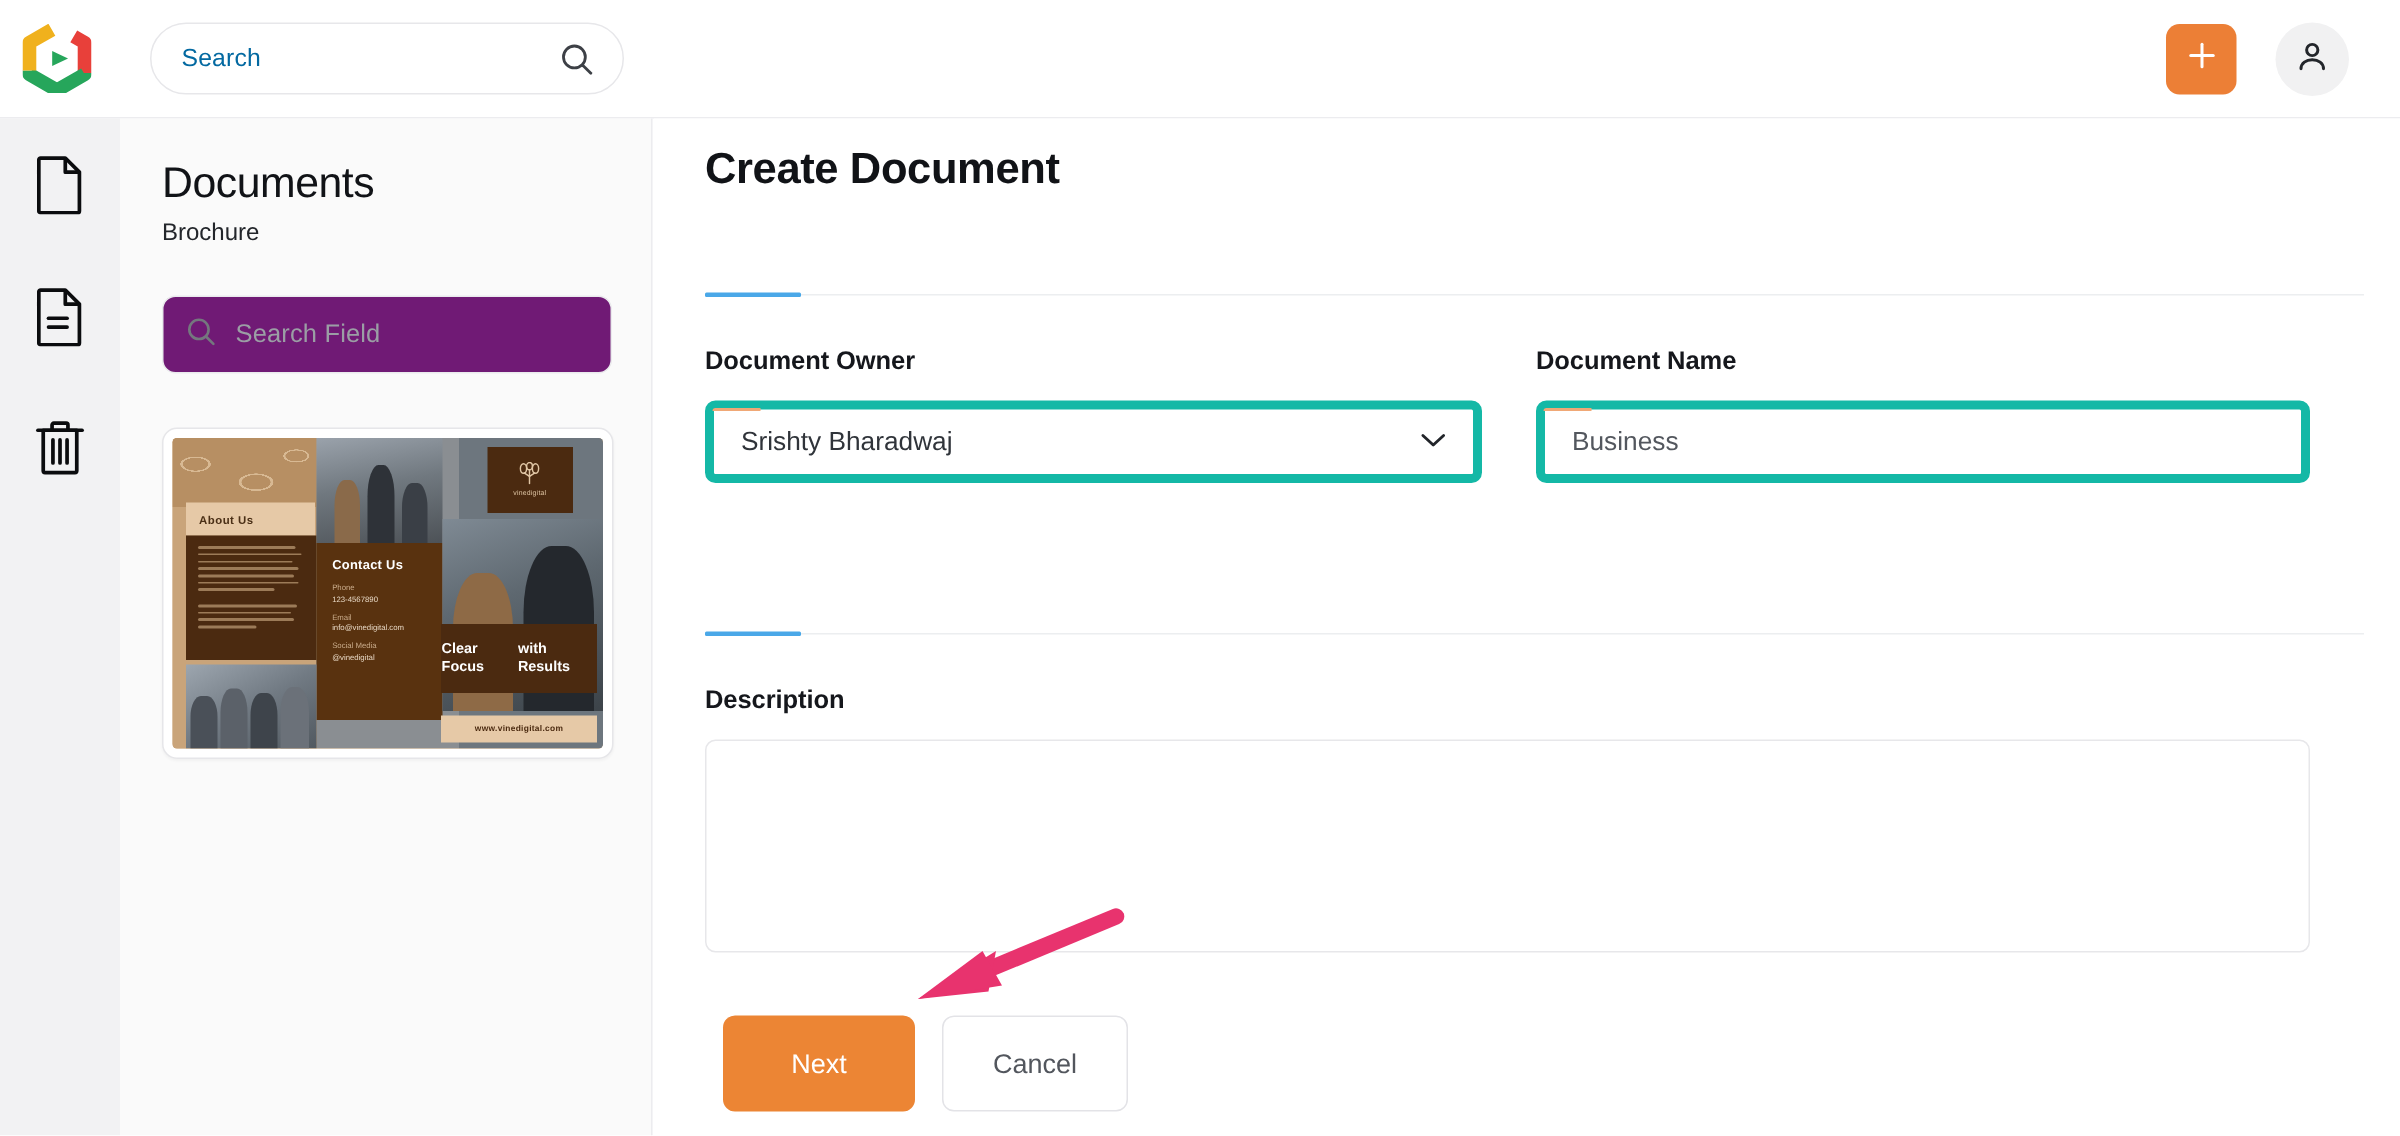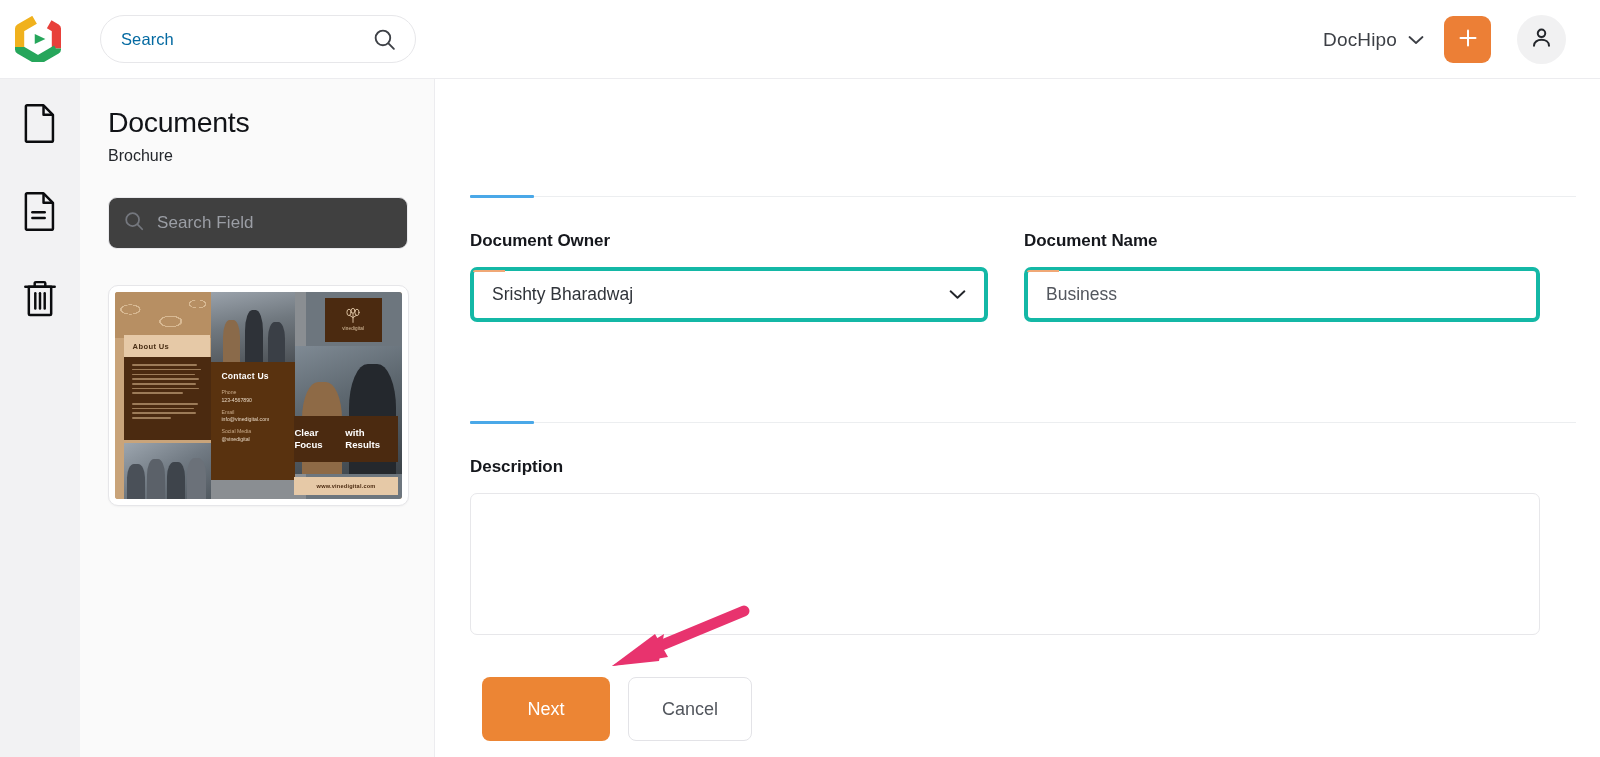--- a/index.html
+++ b/index.html
@@ -125,21 +125,21 @@
   .dp-sub {
     position: absolute;
     left: 28px; top: 68px;
     font-size: 16px;
     color: #23262b;
   }
   .dp-search {
     position: absolute;
     left: 28px; top: 118px;
     width: 300px; height: 52px;
-    background: #404040;
+    background: #701a75;
     border: 1px solid #eaeaed;
     border-radius: 9px;
     display: flex; align-items: center;
     padding: 0 14px;
     gap: 12px;
   }
   .dp-search .ph {
     font-size: 17px;
     color: #9b9ea5;
     letter-spacing: .1px;
@@ -296,21 +296,21 @@
     color: #15171c;
     letter-spacing: -.05px;
   }
   .lbl-owner { left: 34px; top: 152px; }
   .lbl-name  { left: 588px; top: 152px; }
   .lbl-desc  { left: 34px; top: 378px; }
 
   .field {
     position: absolute;
     background: #ffffff;
-    border: 4px solid #14b8a6;
+    border: 6px solid #14b8a6;
     border-radius: 7px;
     display: flex; align-items: center;
   }
   .field::before {
     content: "";
     position: absolute;
     left: -1px; top: -1px;
     width: 32px; height: 2px;
     background: #f0a876;
     border-top-left-radius: 7px;
@@ -395,28 +395,20 @@
     <div class="search-top">
       <span class="ph">Search</span>
       <span class="mag">
         <svg width="25" height="25" viewBox="0 0 24 24" fill="none" stroke="#3d4046" stroke-width="1.8">
           <circle cx="10.5" cy="10.5" r="7"></circle>
             <line x1="15.8" y1="15.8" x2="21" y2="21" stroke-linecap="round"></line>
         </svg>
       </span>
     </div>
 
-    <div class="brand-menu">
-      <span class="nm">DocHipo</span>
-      <span>
-        <svg width="16" height="10" viewBox="0 0 16 10" fill="none" stroke="#3c3f45" stroke-width="1.8" stroke-linecap="round" stroke-linejoin="round">
-          <polyline points="1.5,2 8,8 14.5,2"></polyline>
-        </svg>
-      </span>
-    </div>
 
     <div class="plus-btn">
       <span>
         <svg width="24" height="24" viewBox="0 0 24 24" stroke="#ffffff" stroke-width="2" stroke-linecap="round">
           <line x1="12" y1="4.5" x2="12" y2="19.5"></line>
             <line x1="4.5" y1="12" x2="19.5" y2="12"></line>
         </svg>
       </span>
     </div>
 
@@ -556,20 +548,21 @@
           <div class="br-fig" style="left:27%;width:20%;height:72%;background:#5b6169"></div>
           <div class="br-fig" style="left:50%;width:20%;height:66%;background:#3e444b"></div>
           <div class="br-fig" style="left:73%;width:22%;height:74%;background:#6b7179"></div>
         </div>
       </div>
     </div>
   </div>
 
   <div class="main">
 
+    <div class="page-title">Create Document</div>
 
     <div class="sec-rule r1"></div>
 
     <div class="fld-label lbl-owner">Document Owner</div>
     <div class="field fld-owner">
       <span class="val">Srishty Bharadwaj</span>
       <span>
         <svg width="17" height="11" viewBox="0 0 16 10" fill="none" stroke="#22252a" stroke-width="1.8" stroke-linecap="round" stroke-linejoin="round">
           <polyline points="1.5,2 8,8 14.5,2"></polyline>
         </svg>

